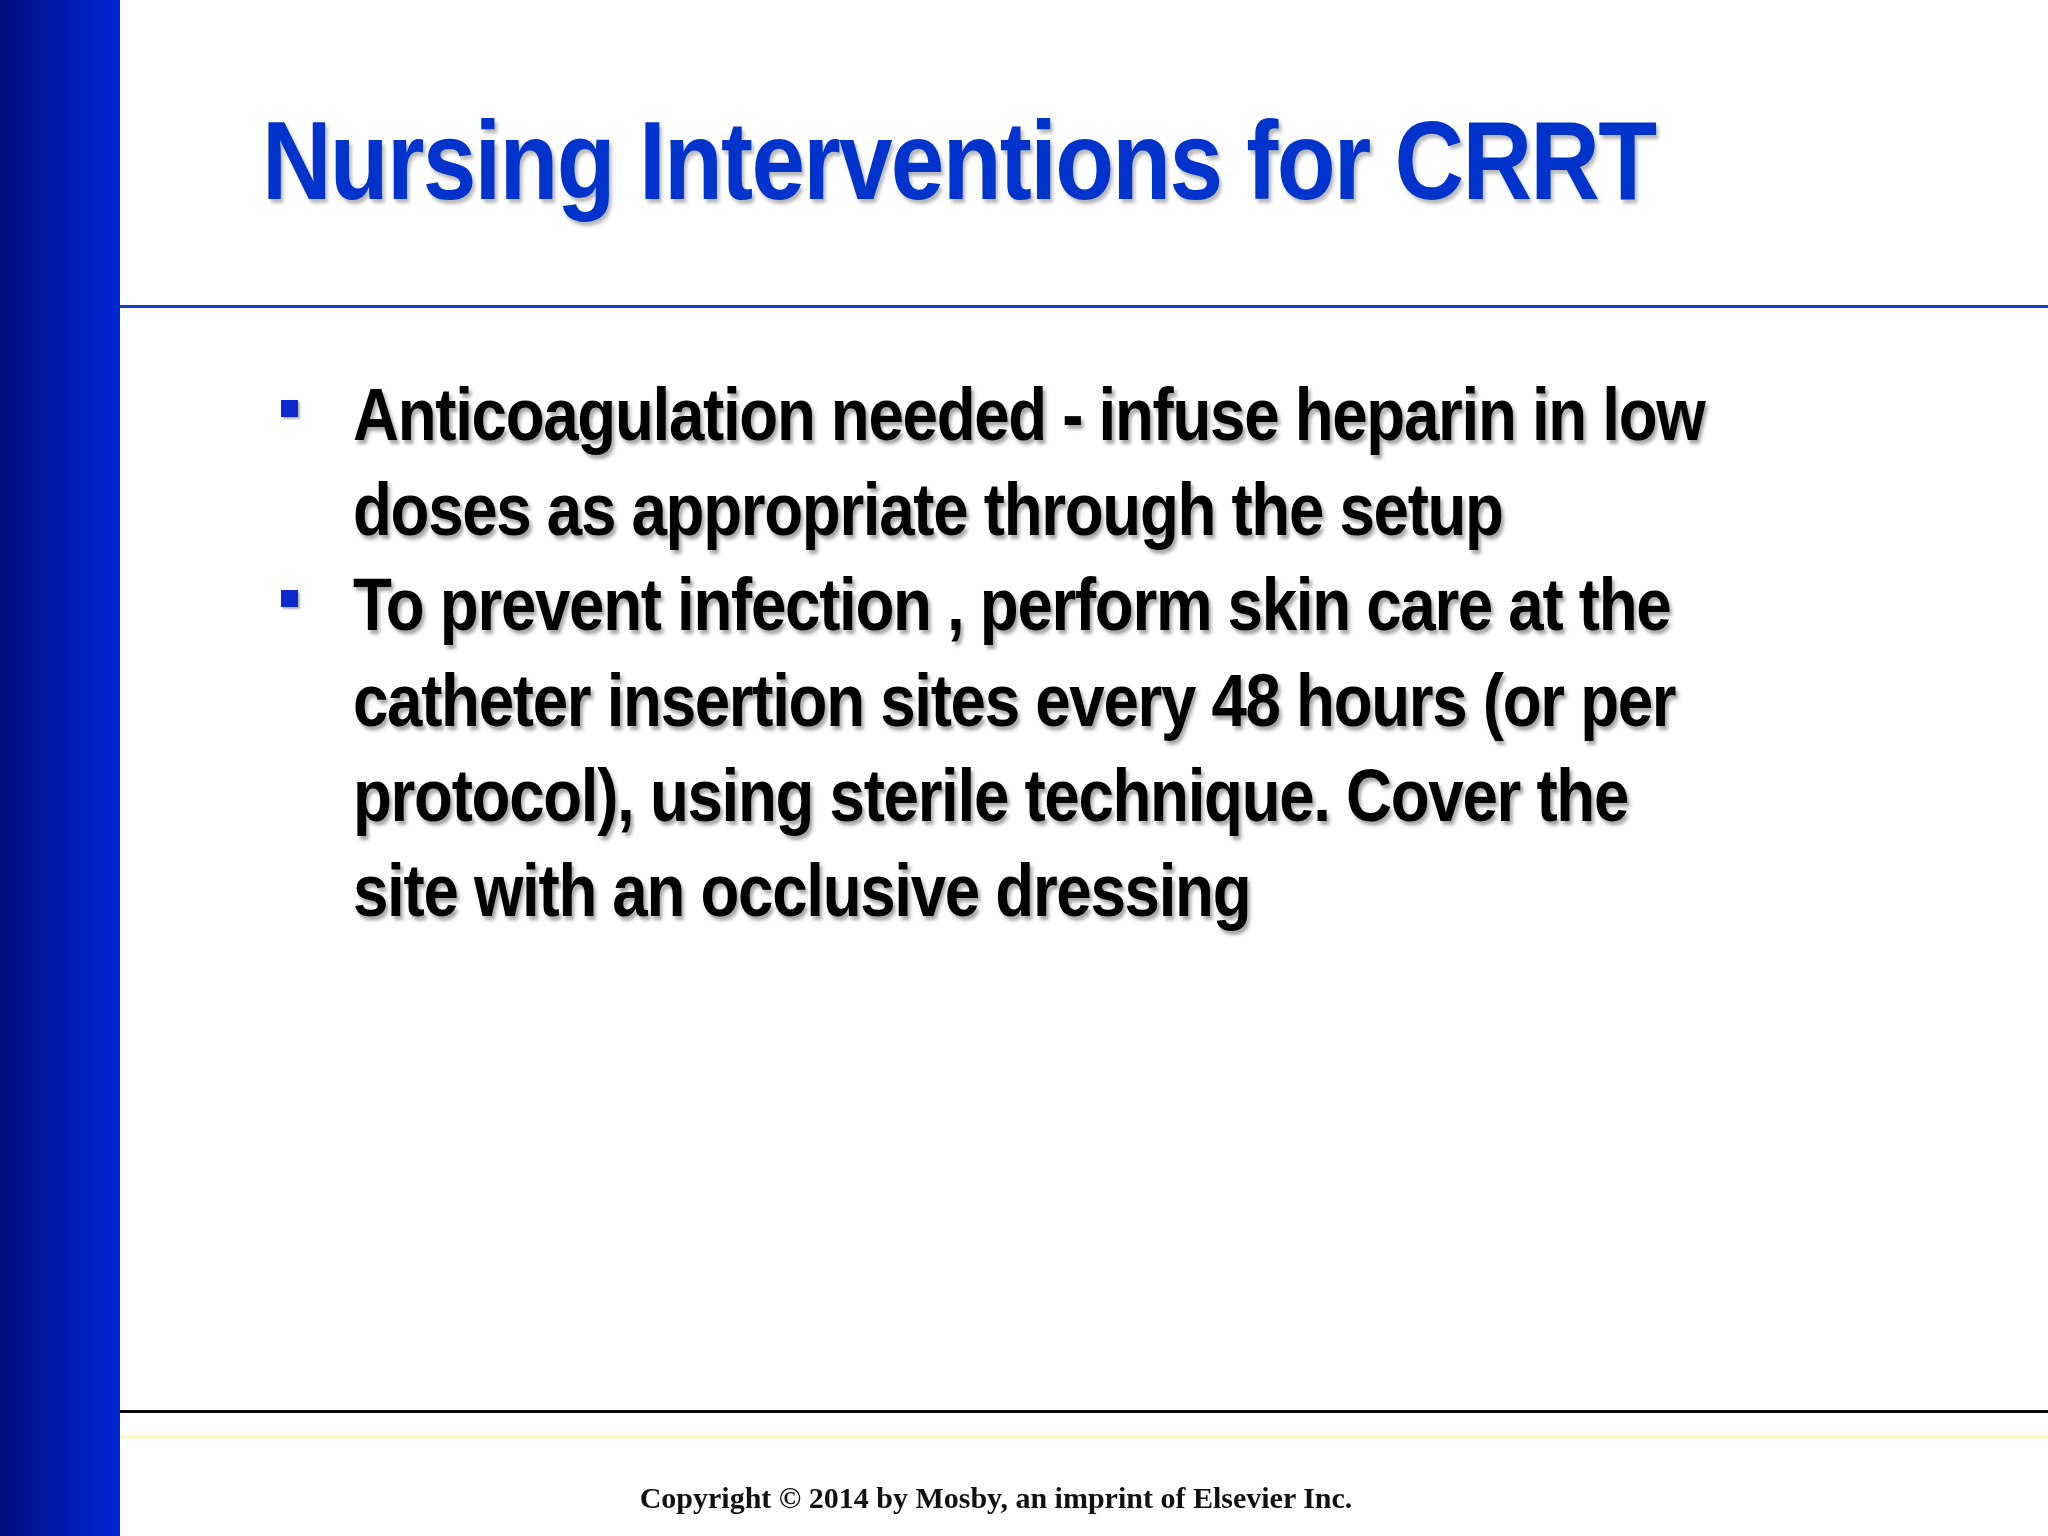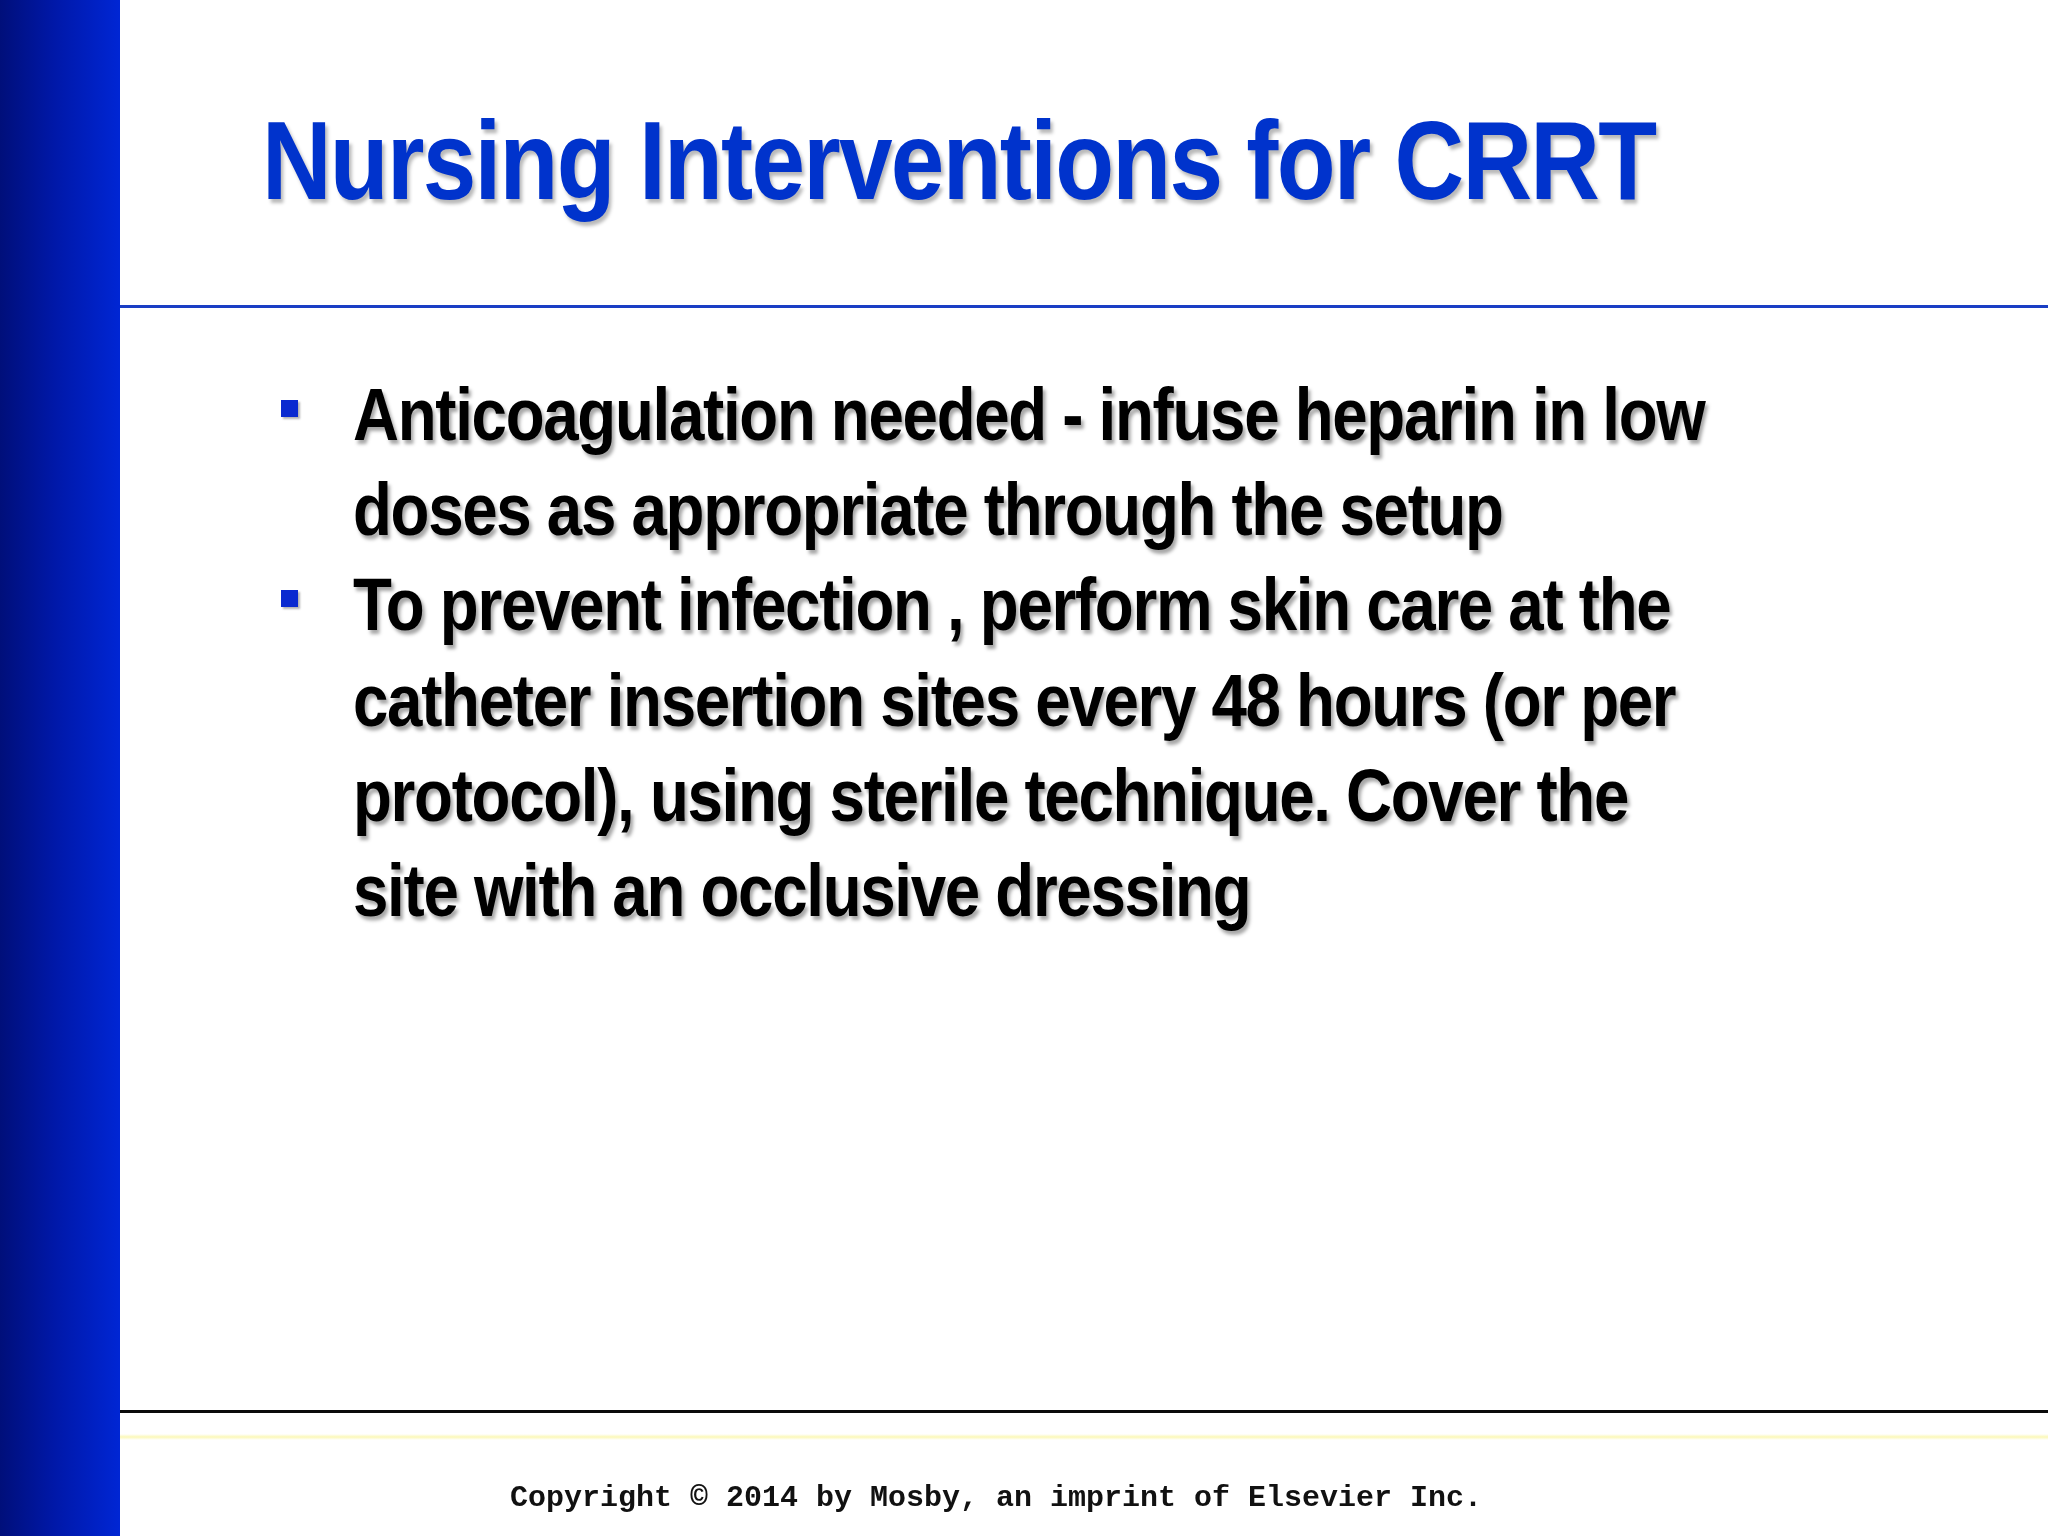--- a/index.html
+++ b/index.html
@@ -7,21 +7,21 @@
   .side-bar { position:absolute; left:0; top:0; width:120px; height:1536px; background:linear-gradient(to right, #000f7a 0%, #0018a8 45%, #0026d4 100%); }
   .title { position:absolute; left:262px; top:96px; margin:0; font-family:"Liberation Sans", sans-serif; font-weight:bold; font-size:112px; line-height:130px; color:#0033cc; white-space:nowrap; letter-spacing:-2px; transform:scaleX(0.86); transform-origin:left top; text-shadow:3px 4px 4px rgba(0,0,0,0.28); }
   .title-rule { position:absolute; left:120px; top:305px; width:1928px; height:3px; background:#1a3ec4; }
   .bullets { position:absolute; left:262px; top:352px; width:1780px; margin:15px; padding:0; list-style:none; }
   .bullet { position:relative; margin:0; padding:0; }
   .bullet-marker { position:absolute; left:4px; width:17px; height:17px; background:#0a2ad0; box-shadow:2px 2px 2px rgba(0,0,0,0.3); }
   .bullet-lines { margin-left:76px; }
   .line { display:block; height:95.2px; line-height:95px; font-weight:bold; font-size:74px; color:#000000; white-space:nowrap; letter-spacing:-1.5px; transform:scaleX(0.86); transform-origin:left center; text-shadow:3px 4px 4px rgba(0,0,0,0.35); }
   .footer-rule { position:absolute; left:120px; top:1410px; width:1928px; height:3px; background:#0a0a0a; }
   .footer-glow { position:absolute; left:120px; top:1434px; width:1928px; height:6px; background:linear-gradient(to bottom, rgba(255,255,255,0), #fbf8b8, rgba(255,255,255,0)); }
-  .copyright { position:absolute; left:0; right:0; top:1480px; padding-left:120px; text-align:center; font-family:Liberation Mono, monospace; font-weight:bold; font-size:30px; line-height:36px; color:#111111; }
+  .copyright { position:absolute; left:0; right:0; top:1480px; padding-left:120px; text-align:center; font-family:Liberation Serif, serif; font-weight:bold; font-size:30px; line-height:36px; color:#111111; }
   .copyright span { display:inline-block; transform:translateX(-88px); }
 </style>
 </head>
 <body>
 
 <div class="side-bar"></div>
 
 <h1 class="title">Nursing Interventions for CRRT</h1>
 
 <div class="title-rule"></div>

